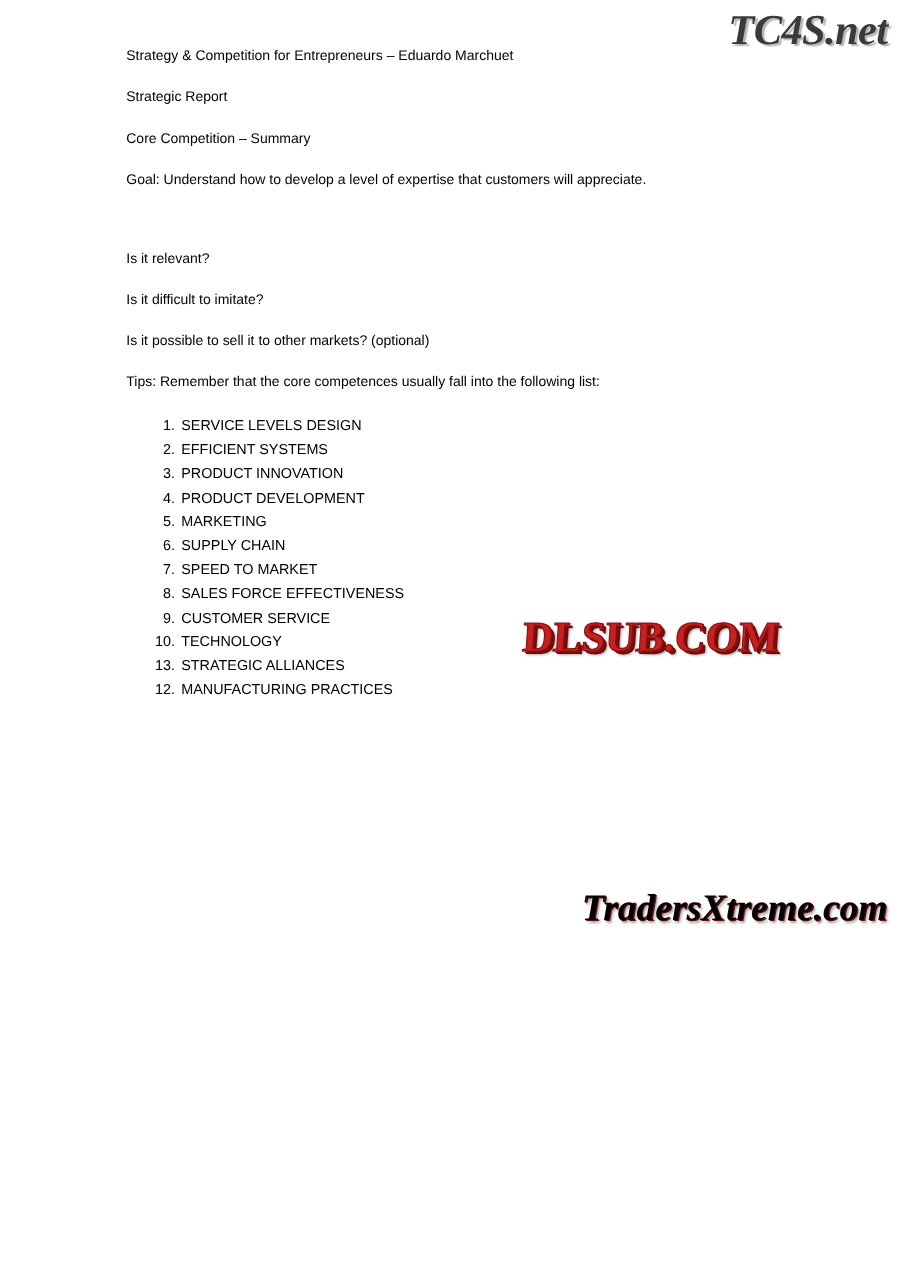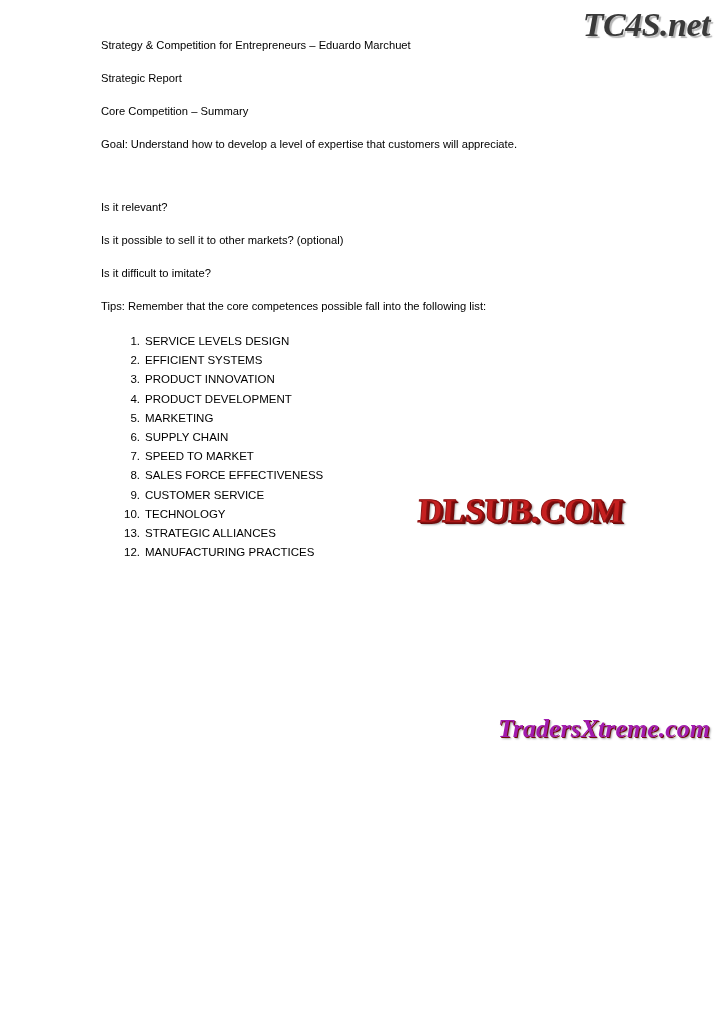--- a/index.html
+++ b/index.html
@@ -39,24 +39,24 @@
     text-shadow: 2px 2px 1px rgba(120,120,120,0.55);
     white-space: nowrap;
   }
 
   
   .wm-bottom {
     position: absolute;
     bottom: 20px;
     right: 14px;
     font-family: "Liberation Serif", serif;
-    font-size: 26px;
+    font-size: 30px;
     font-weight: bold;
     font-style: italic;
-    color: #a21caf;
+    color: #000000;
     text-shadow: 1px 1px 0 #6e0d0d, 2px 2px 2px rgba(0,0,0,0.35);
     white-space: nowrap;
   }
 
   
   .wm-center {
     position: absolute;
     top: 492px;
     left: 418px;
     font-family: "Liberation Serif", serif;
@@ -124,25 +124,25 @@
 
     <p class="para">Strategic Report</p>
 
     <p class="para">Core Competition – Summary</p>
 
     <p class="para gap-big">Goal: Understand how to develop a level of expertise that customers will appreciate.</p>
 
 
     <p class="para">Is it relevant?</p>
 
+    <p class="para">Is it difficult to imitate?</p>
+
     <p class="para">Is it possible to sell it to other markets? (optional)</p>
 
-    <p class="para">Is it difficult to imitate?</p>
-
-    <p class="para">Tips: Remember that the core competences possible fall into the following list:</p>
+    <p class="para">Tips: Remember that the core competences usually fall into the following list:</p>
 
     <ol class="list">
       <li><span class="num">1.</span><span>SERVICE LEVELS DESIGN</span></li>
       <li><span class="num">2.</span><span>EFFICIENT SYSTEMS</span></li>
       <li><span class="num">3.</span><span>PRODUCT INNOVATION</span></li>
       <li><span class="num">4.</span><span>PRODUCT DEVELOPMENT</span></li>
       <li><span class="num">5.</span><span>MARKETING</span></li>
       <li><span class="num">6.</span><span>SUPPLY CHAIN</span></li>
       <li><span class="num">7.</span><span>SPEED TO MARKET</span></li>
       <li><span class="num">8.</span><span>SALES FORCE EFFECTIVENESS</span></li>

